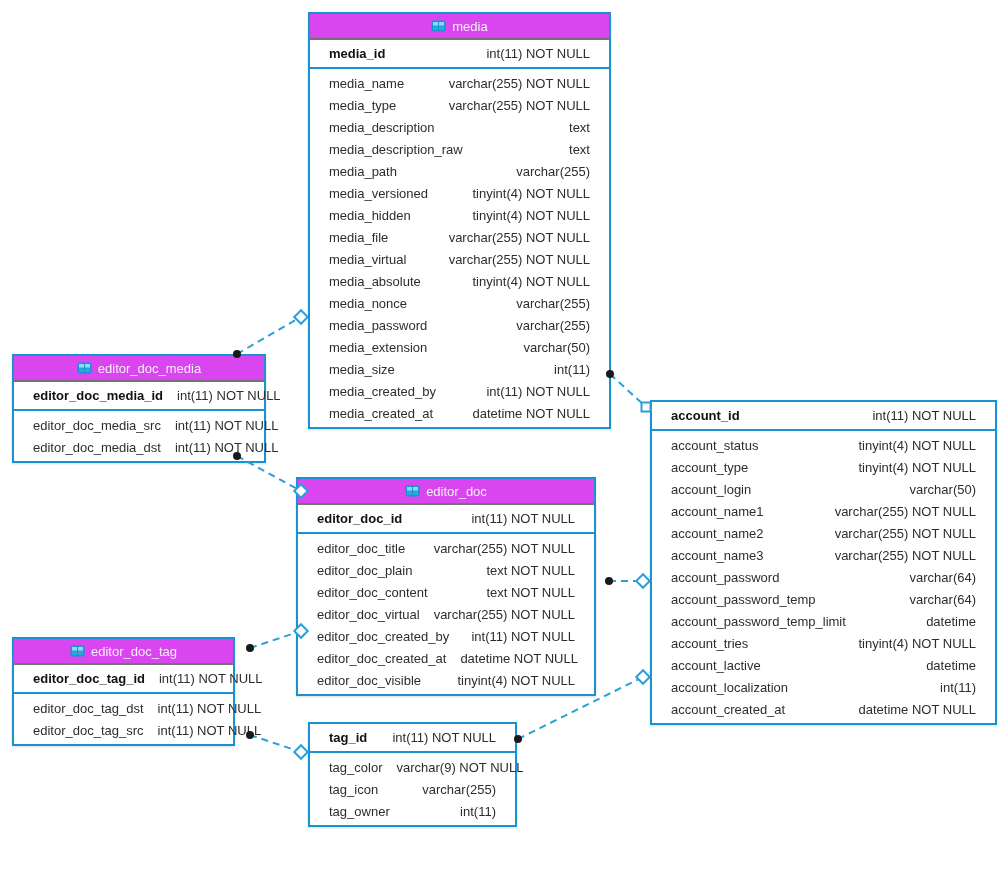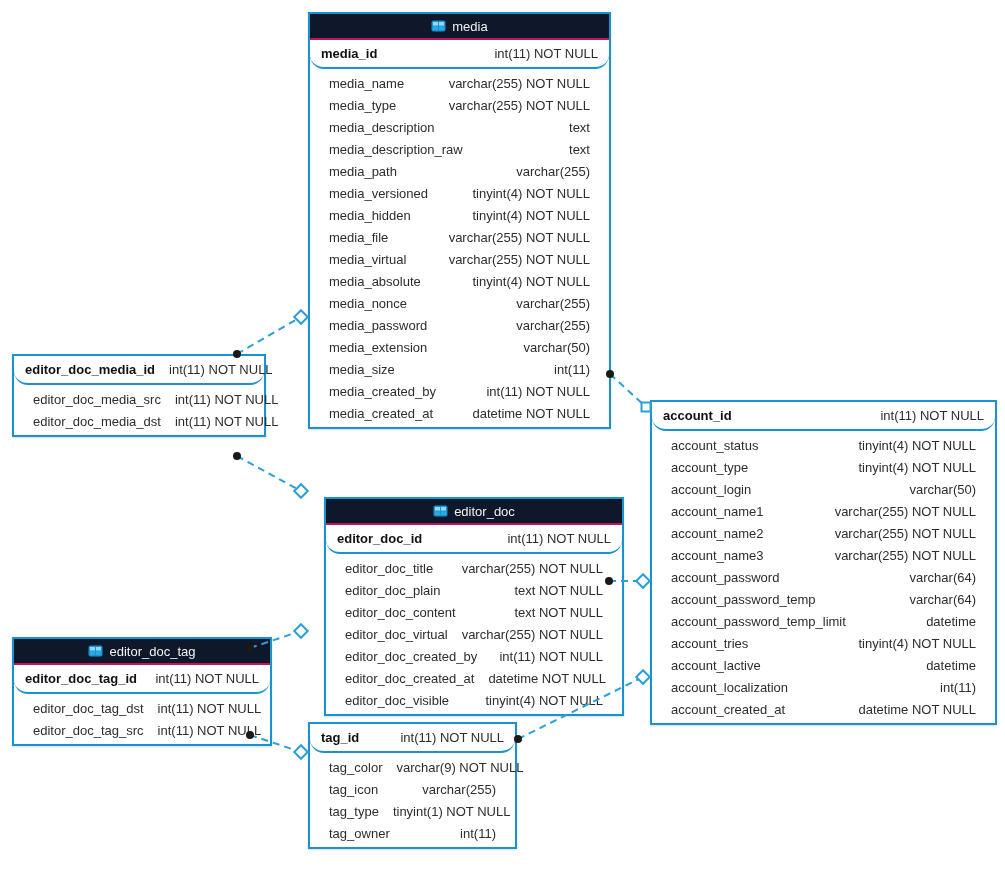--- a/index.html
+++ b/index.html
@@ -11,36 +11,35 @@
   }
   .table-card{
     position:absolute;
     background:#ffffff;
     border:2px solid #1793d1;
     box-sizing:border-box;
     box-shadow:0 1px 2px rgba(0,0,0,0.15);
   }
   .table-header{
     height:26px;
-    background:#0f172a;
+    background:#d946ef;
     color:#f2f2f2;
     display:flex;
     align-items:center;
     justify-content:center;
     gap:6px;
     font-size:13px;
-    border-bottom:2px solid #be185d;
+    border-bottom:2px solid #737373;
     box-sizing:border-box;
     cursor:move;
   }
   .table-header .tbl-icon{display:inline-flex;align-items:center;}
   .pk-section{
     border-bottom:2px solid #1793d1;
-    padding:1px 4px;
-    border-radius:14px;
+    padding:1px 12px;
   }
   .col-section{padding:3px 12px;}
   .row{
     display:flex;
     justify-content:space-between;
     align-items:center;
     height:22px;
     padding:0 7px;
     font-size:13px;
     color:#2d2d2d;
@@ -142,38 +141,50 @@
           <span class="col-name">media_created_by</span>
           <span class="col-type">int(11) NOT NULL</span>
         </div>
         <div class="row">
           <span class="col-name">media_created_at</span>
           <span class="col-type">datetime NOT NULL</span>
         </div>
       </div>
     </div>
     <div class="table-card" style="left: 12px; top: 354px; width: 254px;">
+      <div class="table-header">
+        <span class="tbl-icon">
+          <svg width="15" height="12" viewBox="0 0 15 12">
+            <rect x="0.5" y="0.5" width="14" height="11" rx="2" fill="#1793d1"></rect>
+            <rect x="2" y="2" width="5" height="3.6" fill="#8ed9f8"></rect>
+            <rect x="8" y="2" width="5" height="3.6" fill="#8ed9f8"></rect>
+            <rect x="2" y="6.4" width="5" height="3.6" fill="#2ea8e0"></rect>
+            <rect x="8" y="6.4" width="5" height="3.6" fill="#2ea8e0"></rect>
+          </svg>
+        </span>
+        <span>editor_doc_media</span>
+      </div>
       <div class="pk-section">
         <div class="row">
           <span class="col-name">editor_doc_media_id</span>
           <span class="col-type">int(11) NOT NULL</span>
         </div>
       </div>
       <div class="col-section">
         <div class="row">
           <span class="col-name">editor_doc_media_src</span>
           <span class="col-type">int(11) NOT NULL</span>
         </div>
         <div class="row">
           <span class="col-name">editor_doc_media_dst</span>
           <span class="col-type">int(11) NOT NULL</span>
         </div>
       </div>
     </div>
-    <div class="table-card" style="left: 324px; top: 477px; width: 300px; margin-top: 20px;">
+    <div class="table-card" style="left: 296px; top: 477px; width: 300px;">
       <div class="table-header">
         <span class="tbl-icon">
           <svg width="15" height="12" viewBox="0 0 15 12">
             <rect x="0.5" y="0.5" width="14" height="11" rx="2" fill="#1793d1"></rect>
             <rect x="2" y="2" width="5" height="3.6" fill="#8ed9f8"></rect>
             <rect x="8" y="2" width="5" height="3.6" fill="#8ed9f8"></rect>
             <rect x="2" y="6.4" width="5" height="3.6" fill="#2ea8e0"></rect>
             <rect x="8" y="6.4" width="5" height="3.6" fill="#2ea8e0"></rect>
           </svg>
         </span>
@@ -209,21 +220,21 @@
         <div class="row">
           <span class="col-name">editor_doc_created_at</span>
           <span class="col-type">datetime NOT NULL</span>
         </div>
         <div class="row">
           <span class="col-name">editor_doc_visible</span>
           <span class="col-type">tinyint(4) NOT NULL</span>
         </div>
       </div>
     </div>
-    <div class="table-card" style="left: 12px; top: 637px; width: 260px;">
+    <div class="table-card" style="left: 12px; top: 637px; width: 223px;">
       <div class="table-header">
         <span class="tbl-icon">
           <svg width="15" height="12" viewBox="0 0 15 12">
             <rect x="0.5" y="0.5" width="14" height="11" rx="2" fill="#1793d1"></rect>
             <rect x="2" y="2" width="5" height="3.6" fill="#8ed9f8"></rect>
             <rect x="8" y="2" width="5" height="3.6" fill="#8ed9f8"></rect>
             <rect x="2" y="6.4" width="5" height="3.6" fill="#2ea8e0"></rect>
             <rect x="8" y="6.4" width="5" height="3.6" fill="#2ea8e0"></rect>
           </svg>
         </span>
@@ -256,24 +267,20 @@
       <div class="col-section">
         <div class="row">
           <span class="col-name">tag_color</span>
           <span class="col-type">varchar(9) NOT NULL</span>
         </div>
         <div class="row">
           <span class="col-name">tag_icon</span>
           <span class="col-type">varchar(255)</span>
         </div>
         <div class="row">
-          <span class="col-name">tag_type</span>
-          <span class="col-type">tinyint(1) NOT NULL</span>
-        </div>
-        <div class="row">
           <span class="col-name">tag_owner</span>
           <span class="col-type">int(11)</span>
         </div>
       </div>
     </div>
     <div class="table-card" style="left: 650px; top: 400px; width: 347px;">
       <div class="pk-section">
         <div class="row">
           <span class="col-name">account_id</span>
           <span class="col-type">int(11) NOT NULL</span>

